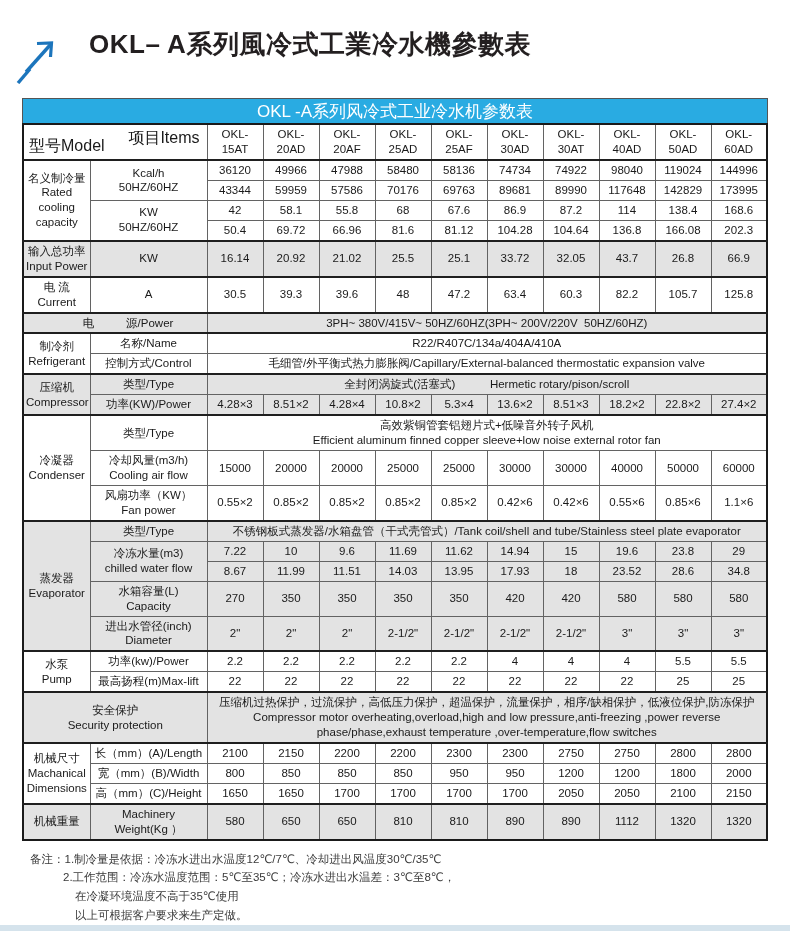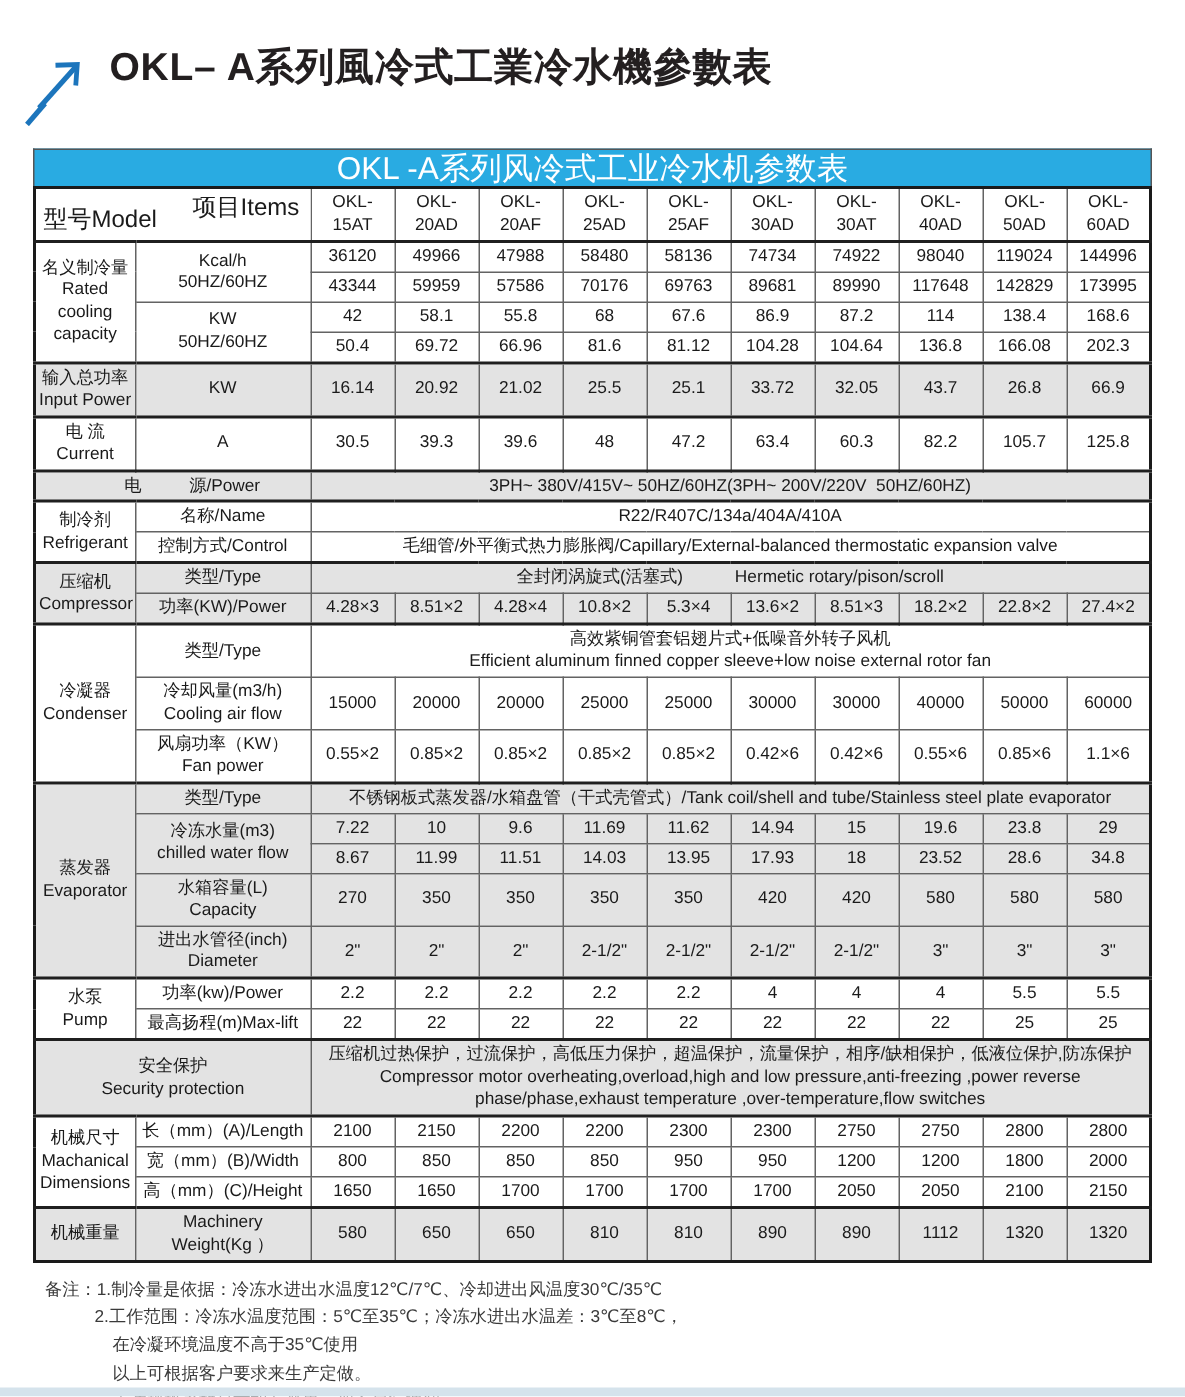--- a/index.html
+++ b/index.html
@@ -1,27 +1,27 @@
 <!DOCTYPE html>
 <html><head>
 <meta charset="utf-8">
 <style>
   html,body{margin:0;padding:0;}
   body{
     width:790px;height:931px;background:#ffffff;position:relative;overflow:hidden;
     font-family:"Liberation Sans","DejaVu Sans",sans-serif;color:#222;
   }
-  .doc-header{display:flex;align-items:flex-start;gap:13px;padding:30px 0 0 14px;}
+  .doc-header{display:flex;align-items:flex-start;gap:29px;padding:30px 0 0 14px;}
   .logo{flex:0 0 auto;margin-top:4px;}
   .titles h1{margin:0;font-size:26px;font-weight:600;color:#231f20;letter-spacing:.5px;line-height:1.15;}
   .titles h2{margin:2px 0 0 2px;font-size:16.5px;font-weight:400;color:#2b2b2b;line-height:1.2;}
 
   .caption{
     margin:10px 0 0 22px;width:746px;height:25px;box-sizing:border-box;
-    background:#29ABE2;color:#fff;font-size:21px;line-height:25px;text-align:center;
+    background:#29ABE2;color:#fff;font-size:17px;line-height:25px;text-align:center;
     border:1px solid #555;border-bottom:none;
   }
   table.spec{
     margin-left:22px;width:746px;border-collapse:collapse;table-layout:fixed;
     border:2px solid #1a1a1a;
   }
   table.spec td{
     border:1px solid #636363;font-size:11.5px;line-height:1.3;color:#1a1a1a;
     text-align:center;vertical-align:middle;padding:2px 2px;white-space:pre-line;
     background:#fff;overflow:hidden;

